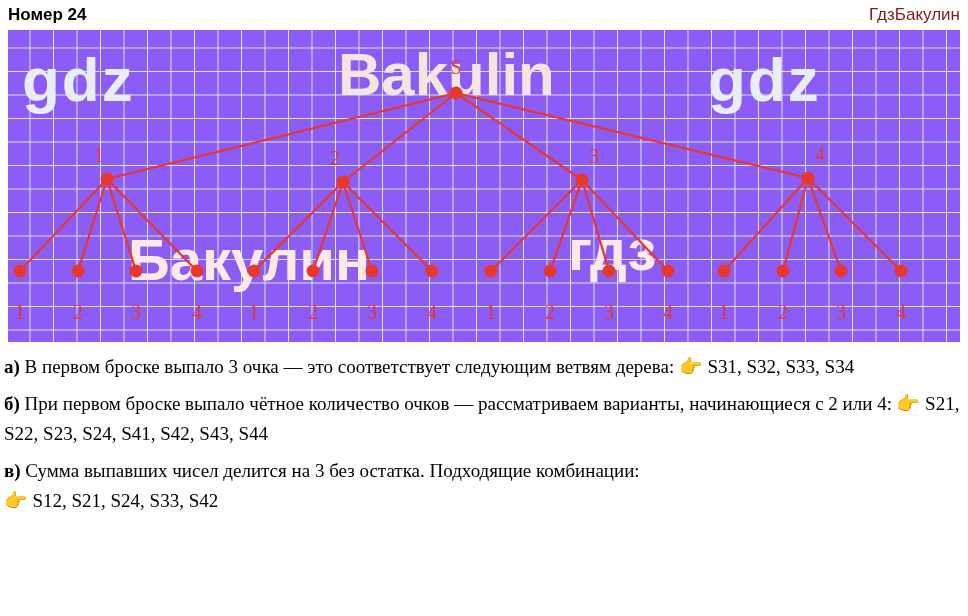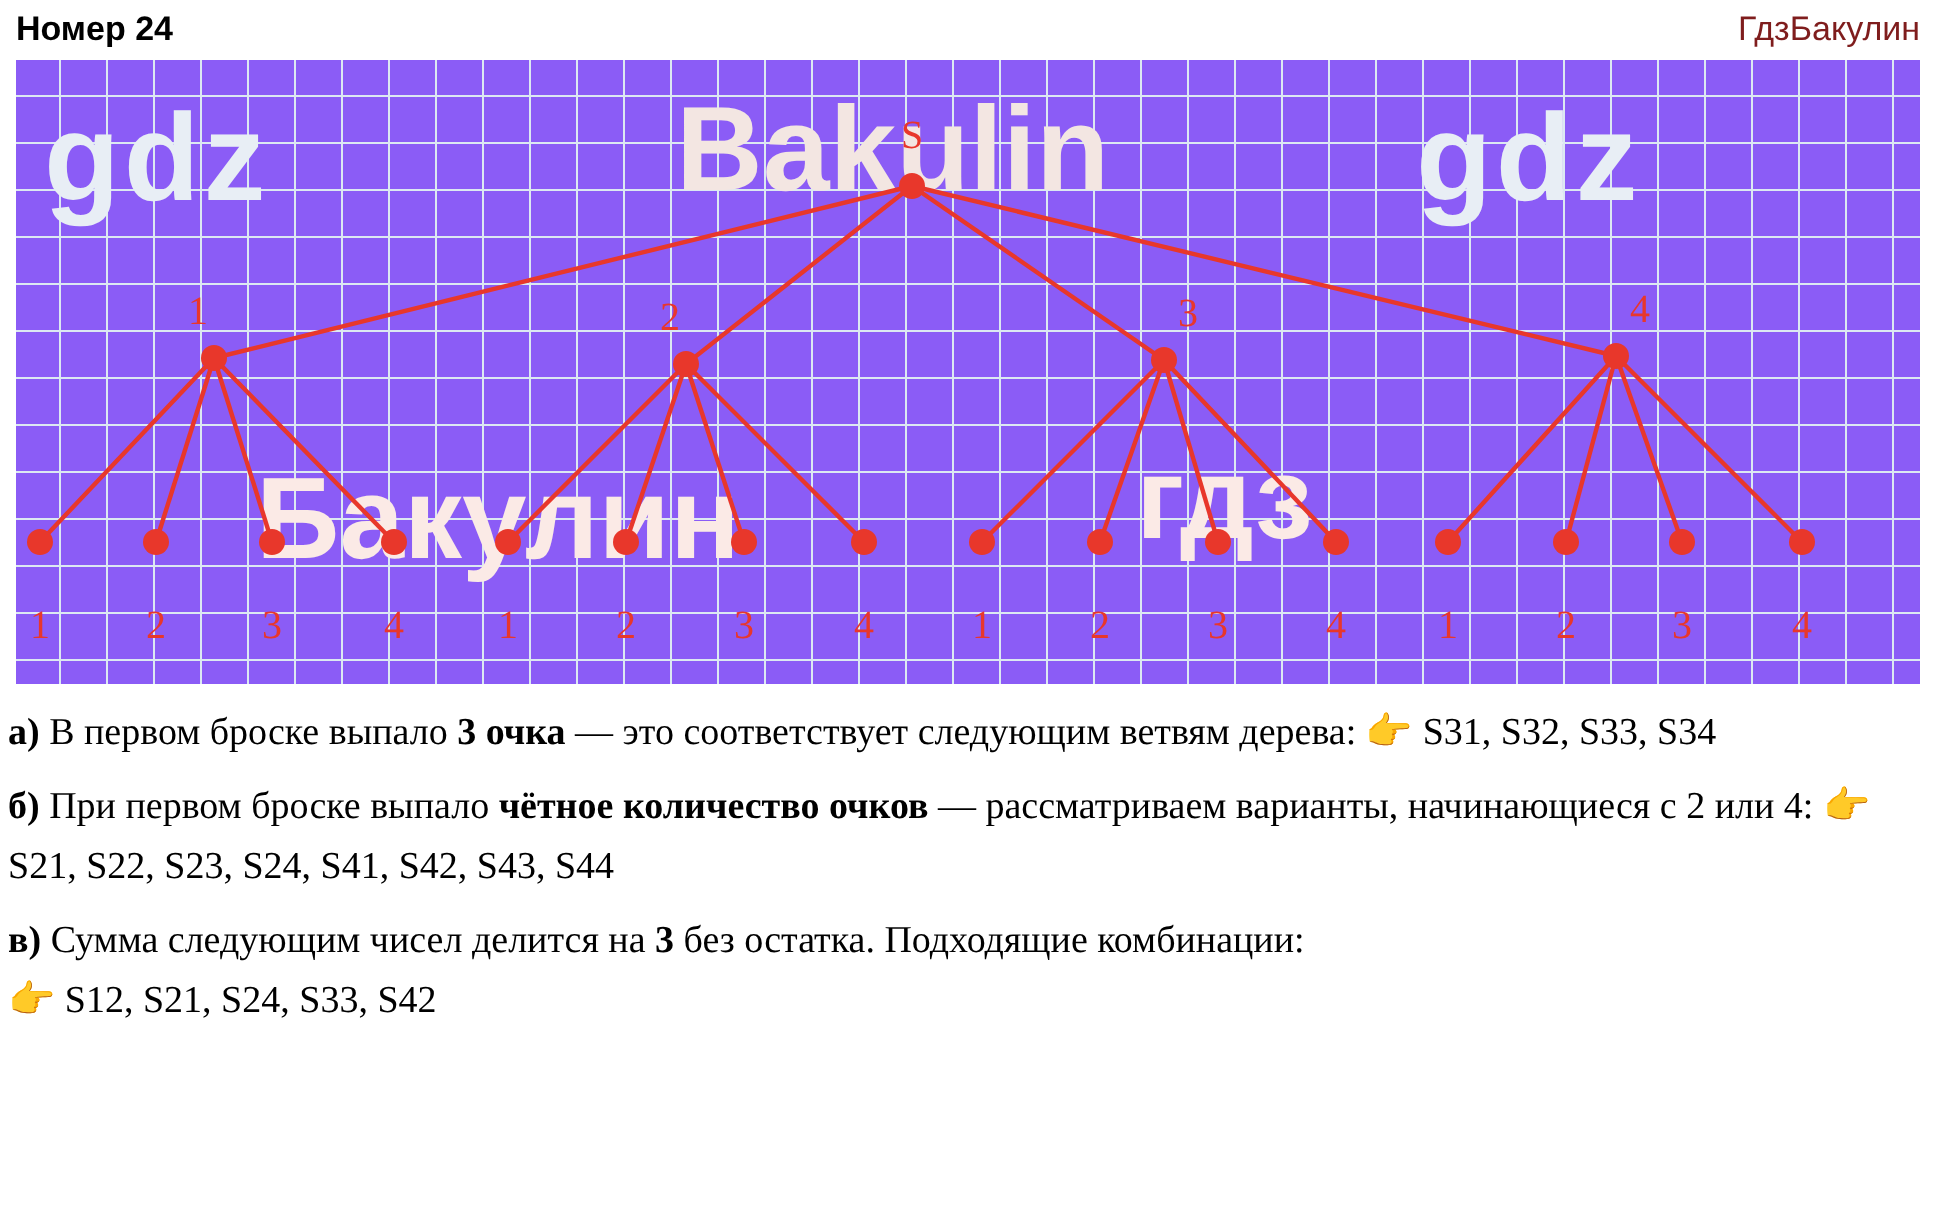--- a/index.html
+++ b/index.html
@@ -77,21 +77,21 @@
   
   .text-block {
     position: absolute;
     top: 352px;
     left: 4px;
     width: 958px;
     font-size: 19px;
     line-height: 30px;
   }
   .para { margin: 0 0 7px 0; }
-  .para b { font-weight: bold; text-align: right; }
+  .para b { font-weight: normal; text-align: right; }
   .hand { font-size: 19px; }
   .ans { font-weight: normal; }
   .marker { font-weight: bold; }
 </style>
 </head>
 <body>
 
 <div class="header">
   <div class="header-title">Номер 24</div>
   <div class="header-brand">ГдзБакулин</div>
@@ -199,18 +199,18 @@
     <span class="marker">а)</span><span> В первом броске выпало </span><b>3 очка</b><span> — это соответствует следующим ветвям дерева: </span><span class="hand">👉</span>
     <span class="ans">S31, S32, S33, S34</span>
   </p>
 
   <p class="para">
     <span class="marker">б)</span><span> При первом броске выпало </span><b>чётное количество очков</b><span> — рассматриваем варианты, начинающиеся с 2 или 4: </span><span class="hand">👉</span>
     <span class="ans">S21, S22, S23, S24, S41, S42, S43, S44</span>
   </p>
 
   <p class="para">
-    <span class="marker">в)</span><span> Сумма следующим чисел делится на </span><b>3</b><span> без остатка. Подходящие комбинации:</span><br>
+    <span class="marker">в)</span><span> Сумма выпавших чисел делится на </span><b>3</b><span> без остатка. Подходящие комбинации:</span><br>
     <span class="hand">👉</span>
     <span class="ans">S12, S21, S24, S33, S42</span>
   </p>
 
 </div>
 
 </body></html>

